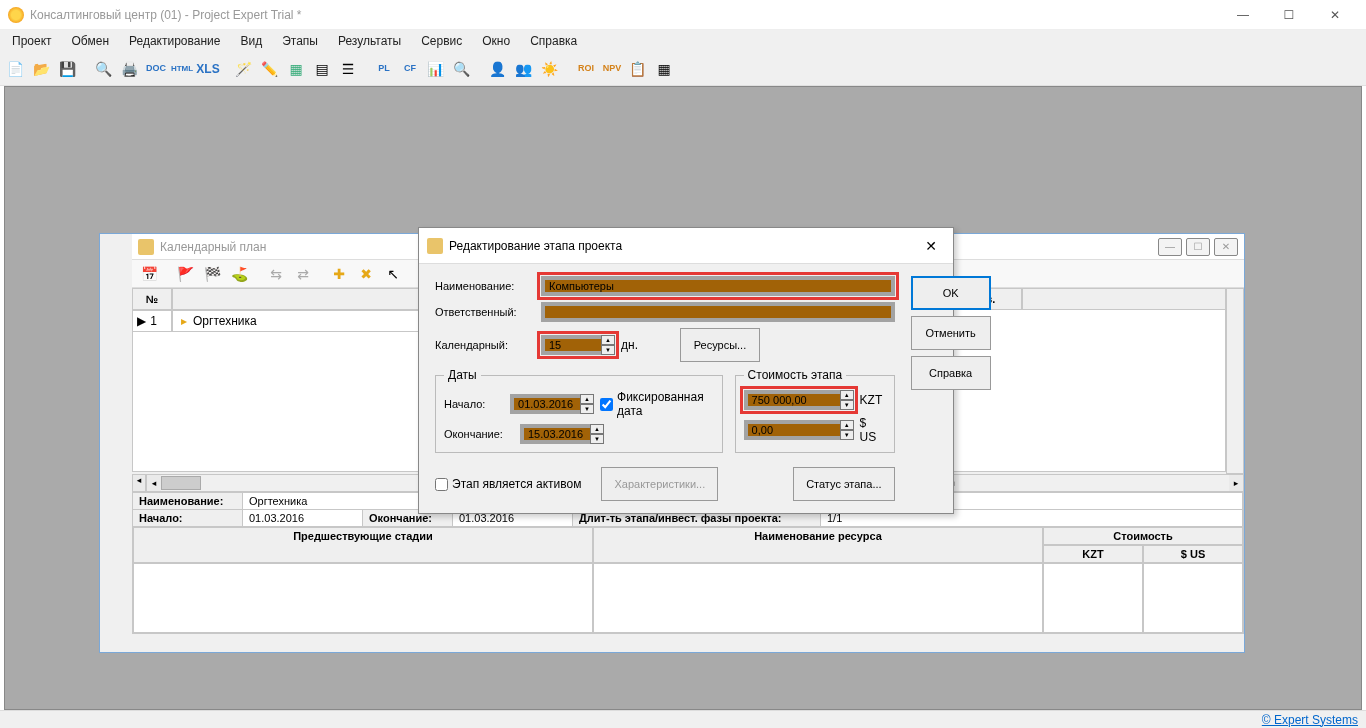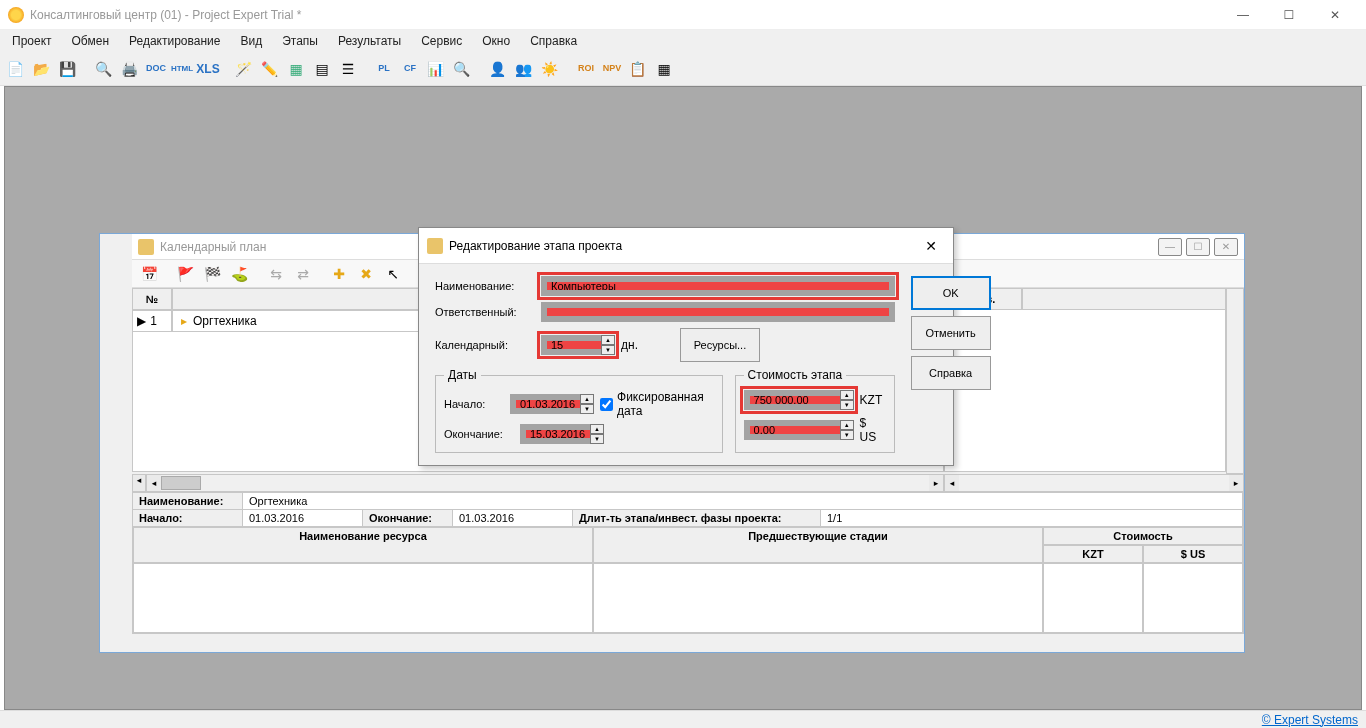--- a/index.html
+++ b/index.html
@@ -39,21 +39,21 @@
 
 .scroll-h { height: 18px; background: #f0f0f0; border: 1px solid #c7c7c7; position: relative; }
 .scroll-h .thumb { position: absolute; left: 14px; top: 1px; height: 14px; width: 40px; background: #cdcdcd; border: 1px solid #aaa; }
 .scroll-h .arrow { position: absolute; top: 0; width: 14px; height: 100%; display: flex; align-items: center; justify-content: center; font-size: 9px; background: #eaeaea; }
 .scroll-h .ar { right: 0; }
 .scroll-h .al { left: 0; }
 .scroll-v { width: 18px; background: #f0f0f0; border: 1px solid #c7c7c7; }
 
 .field-row { display: flex; align-items: center; margin-bottom: 6px; gap: 6px; }
 .lbl { width: 100px; font-size: 11px; }
-input.text { height: 20px; border: 6px solid #a3a3a3; padding: 0 4px; font-size: 11px; background: #ef4444; }
+input.text { height: 20px; border: 4px solid #a3a3a3; padding: 0 4px; font-size: 11px; background: #a16207; }
 .spin { display: flex; }
 .spin input { border-right: none; }
 .spin .spinbtns { width: 14px; display: flex; flex-direction: column; }
 .spin .spinbtns div { flex: 1; border: 1px solid #777; background: #eee; font-size: 6px; display: flex; align-items: center; justify-content: center; cursor: pointer; }
 .btn { height: 34px; padding: 0 12px; background: #eee; border: 1px solid #999; cursor: pointer; font-size: 11px; display: inline-flex; align-items: center; justify-content: center; min-width: 80px; }
 .btn.default { border: 2px solid #0078d7; }
 .btn.disabled { color: #999; }
 fieldset { border: 1px solid #bbb; padding: 8px; font-size: 11px; }
 fieldset legend { padding: 0 4px; }
 .highlight-red { outline: 3px solid #e53935; outline-offset: 1px; }
@@ -294,22 +294,22 @@
       </div>
       <div class="bp-row">
         <div class="bp-label">Начало:</div>
         <div class="bp-val">01.03.2016</div>
         <div class="bp-label" style="width:90px">Окончание:</div>
         <div class="bp-val">01.03.2016</div>
         <div class="bp-label" style="width:248px">Длит-ть этапа/инвест. фазы проекта:</div>
         <div class="bp-val" style="flex:1">1/1</div>
       </div>
       <div class="bp-grid">
+        <div class="hcell" style="grid-row:span 2">Предшествующие стадии</div>
         <div class="hcell" style="grid-row:span 2">Наименование ресурса</div>
-        <div class="hcell" style="grid-row:span 2">Предшествующие стадии</div>
         <div class="hcell" style="grid-column:span 2">Стоимость</div>
         <div class="hcell">KZT</div>
         <div class="hcell">$ US</div>
         <div class="body"></div>
         <div class="body"></div>
         <div class="body"></div>
         <div class="body"></div>
       </div>
     </div>
   </div>
@@ -391,20 +391,29 @@
                   <div class="spinbtns">
                       <div>▲</div>
                       <div>▼</div>
                     </div>
                 </div>
                 <span>$ US</span>
               </div>
             </fieldset>
           </div>
 
+          <div style="display:flex;align-items:center;gap:20px;margin-top:14px;">
+            <div class="checkbox-wrap">
+              <input type="checkbox" style="">
+              <span>Этап является активом</span>
+            </div>
+            <button class="btn disabled">Характеристики...</button>
+            <div style="flex:1"></div>
+            <button class="btn">Статус этапа...</button>
+          </div>
         </div>
 
         <div style="width:88px; display:flex; flex-direction:column; gap:6px;">
           <button class="btn default">OK</button>
           <button class="btn">Отменить</button>
           <button class="btn">Справка</button>
         </div>
       </div>
     </div>
   </div>

